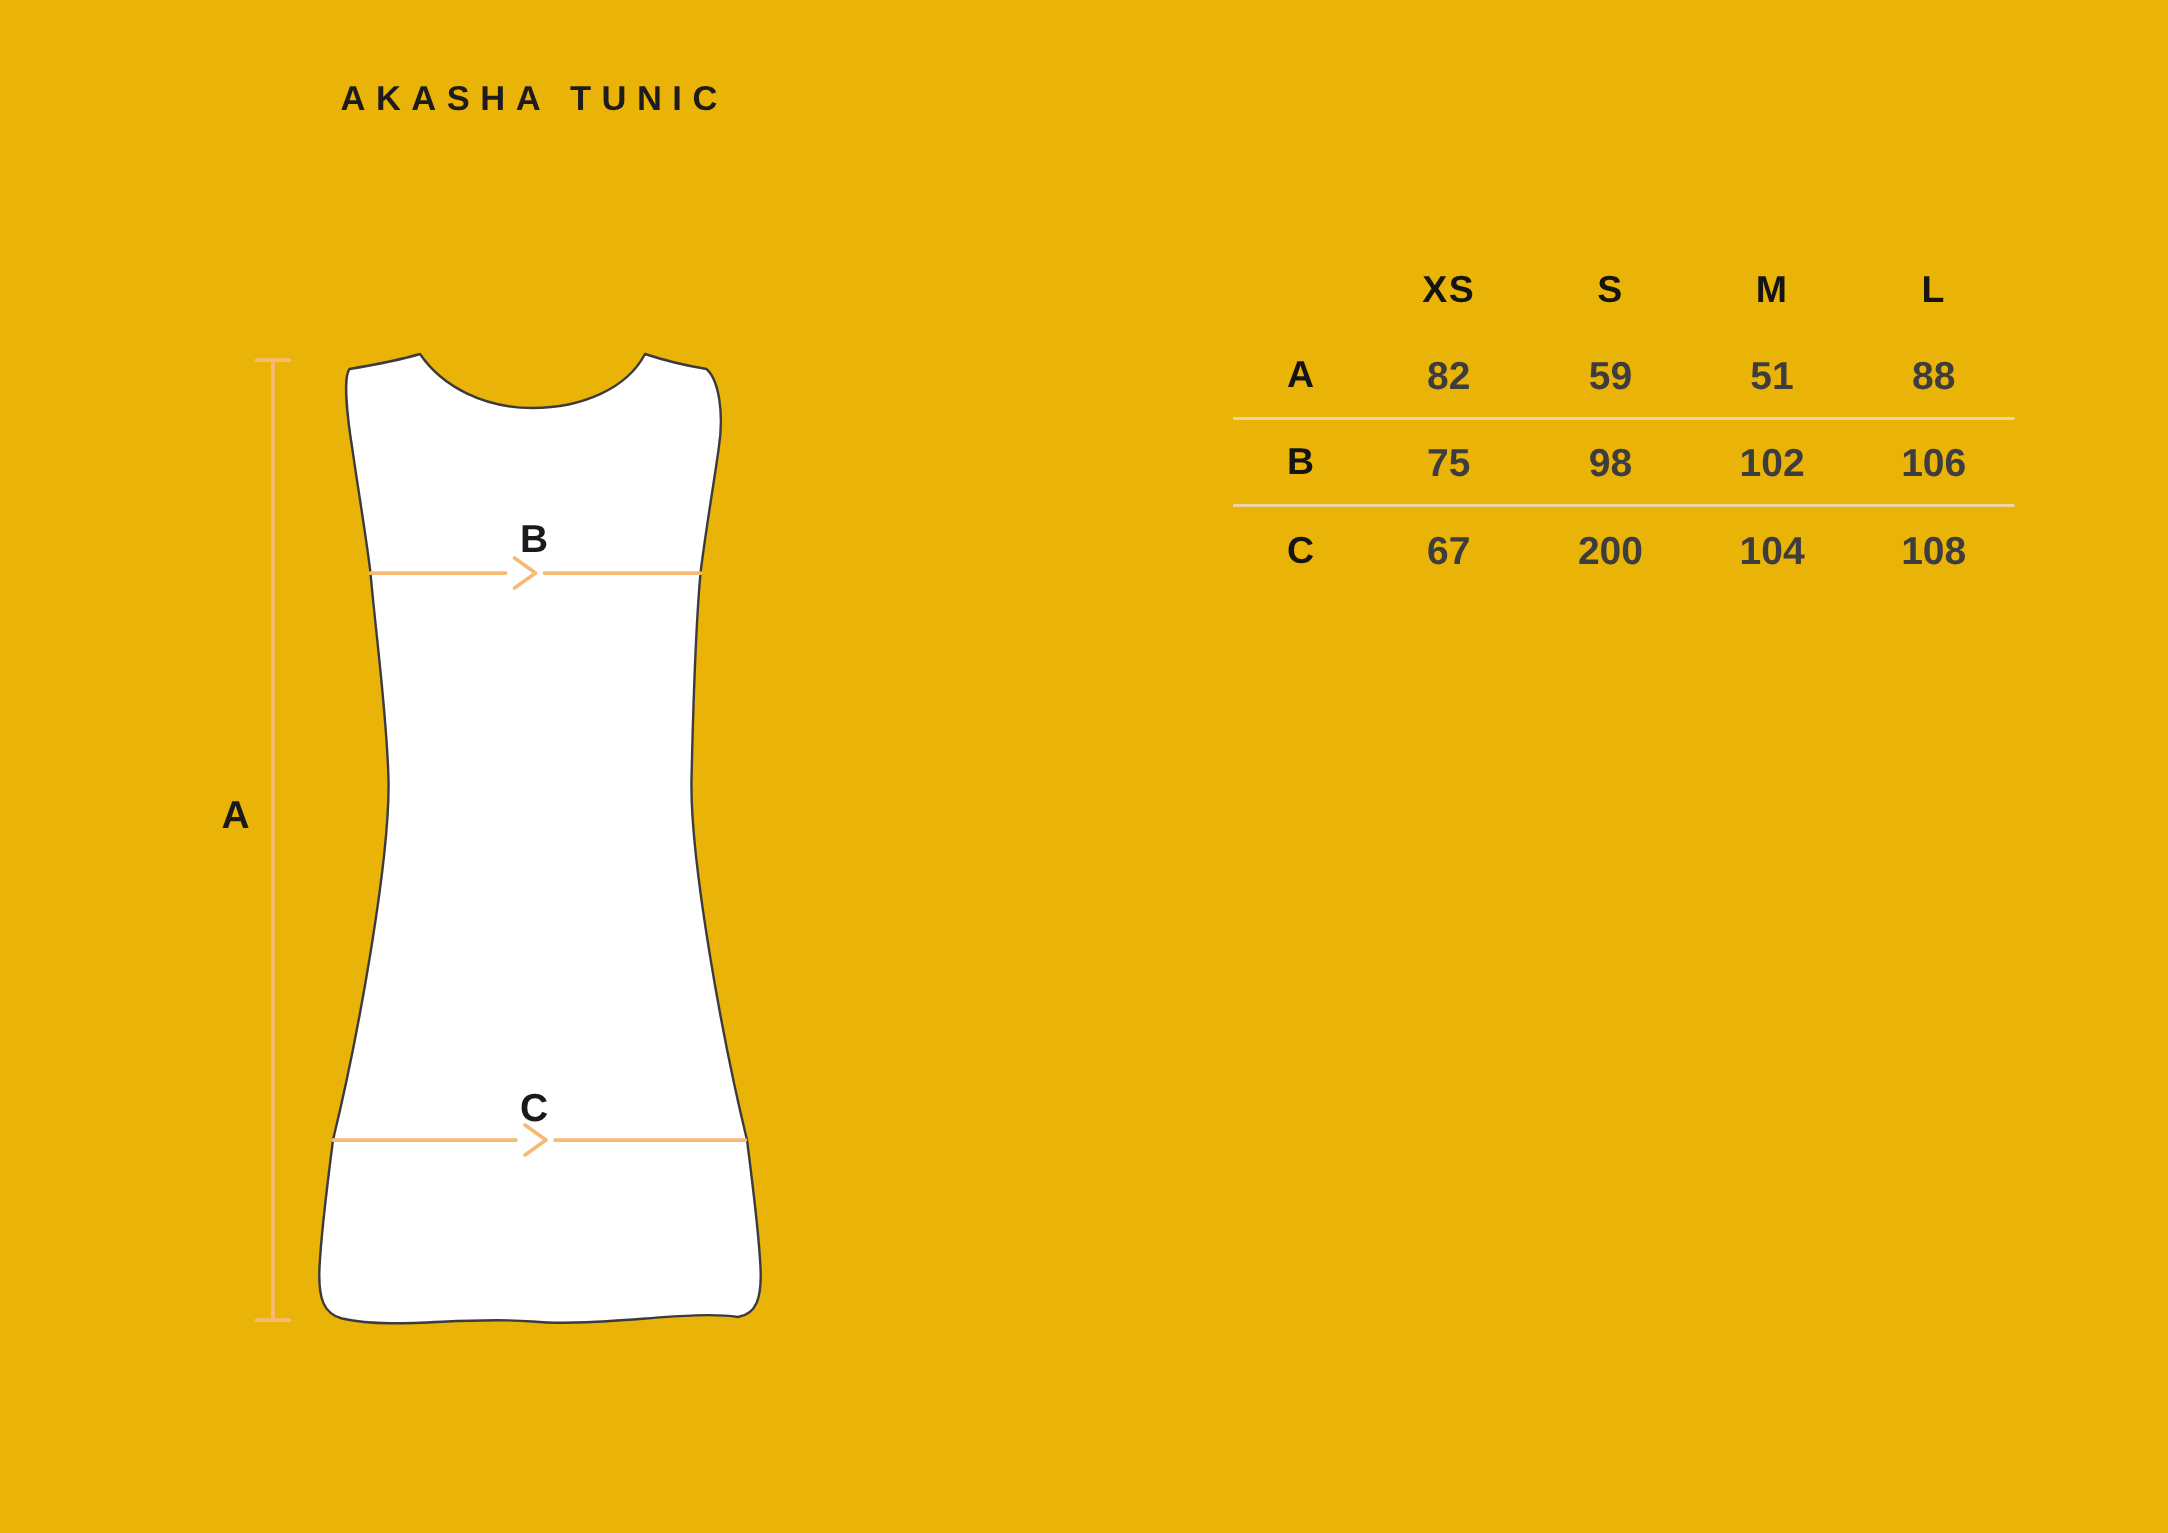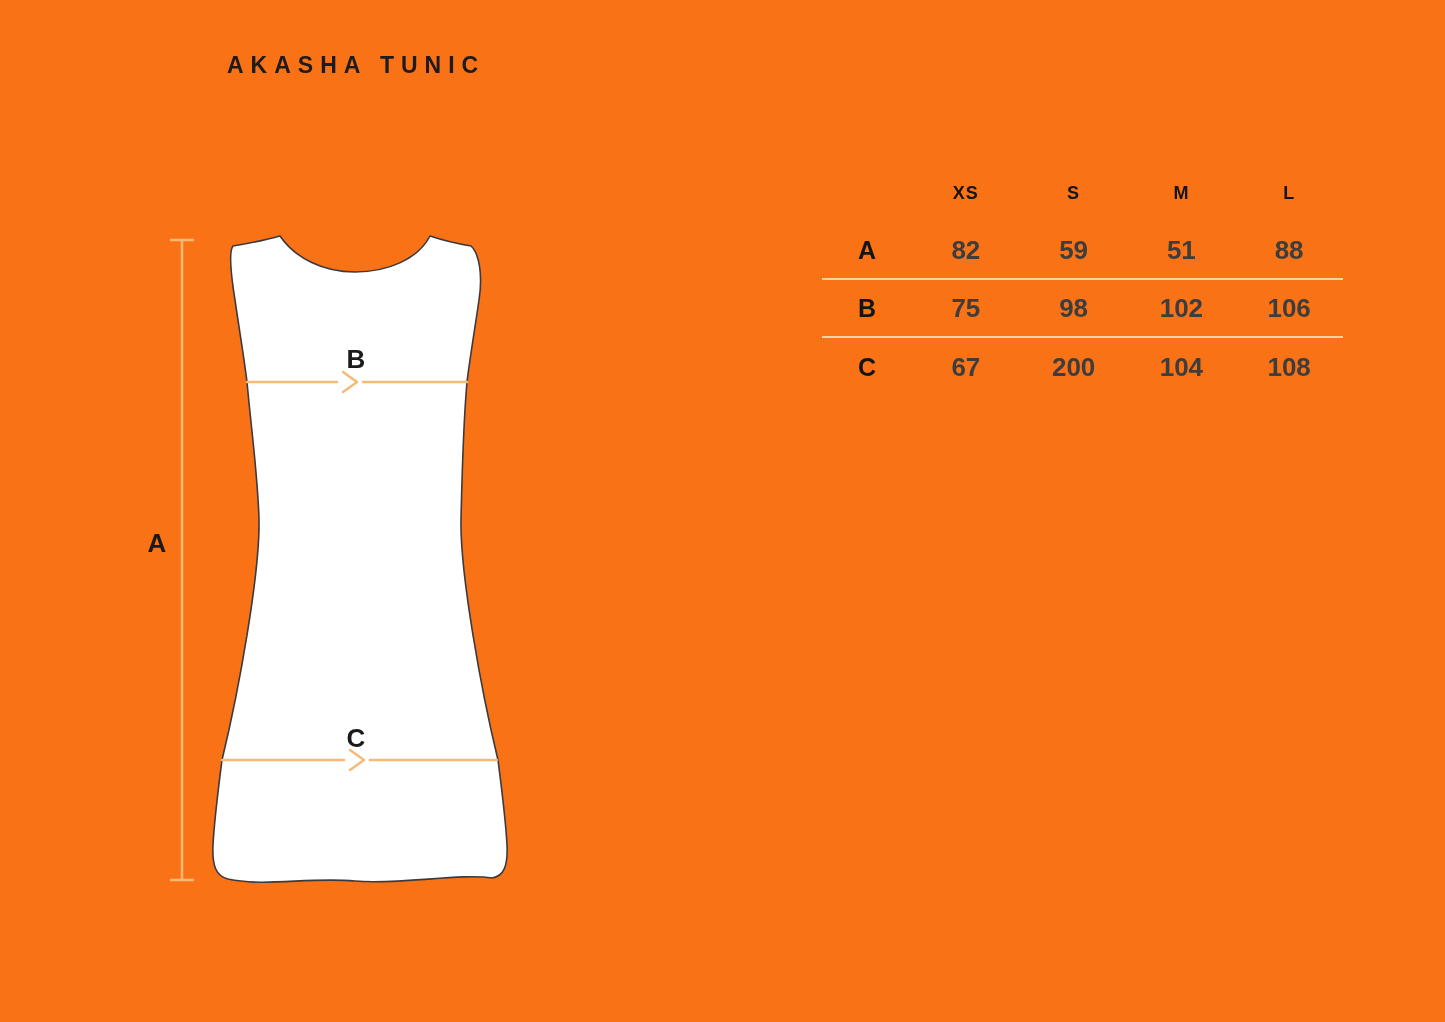--- a/index.html
+++ b/index.html
@@ -1,21 +1,21 @@
 <!DOCTYPE html>
 <html><head>
 <meta charset="utf-8">
 <style>
   * { box-sizing: border-box; }
   html, body { margin: 0; padding: 0; background: #ffffff; }
   .canvas {
     position: relative;
     width: 1445px;
     height: 1022px;
-    background: #f97316;
+    background: #eab308;
     font-family: "Liberation Sans", sans-serif;
     overflow: hidden;
   }
 
   
   .title {
     position: absolute;
     left: 227px;
     top: 52px;
     margin: 0;
@@ -50,21 +50,21 @@
   }
   .t-row {
     display: grid;
     grid-template-columns: 90px 1fr 1fr 1fr 1fr;
     height: 58px;
     align-items: center;
     text-align: center;
   }
   .t-row.ruled { border-bottom: 2px solid #edd5a3; }
   .col-h {
-    font-size: 18px;
+    font-size: 25px;
     font-weight: 700;
     letter-spacing: 1px;
     color: #141414;
   }
   .row-label {
     font-size: 25px;
     font-weight: 700;
     color: #141414;
   }
   .num {

